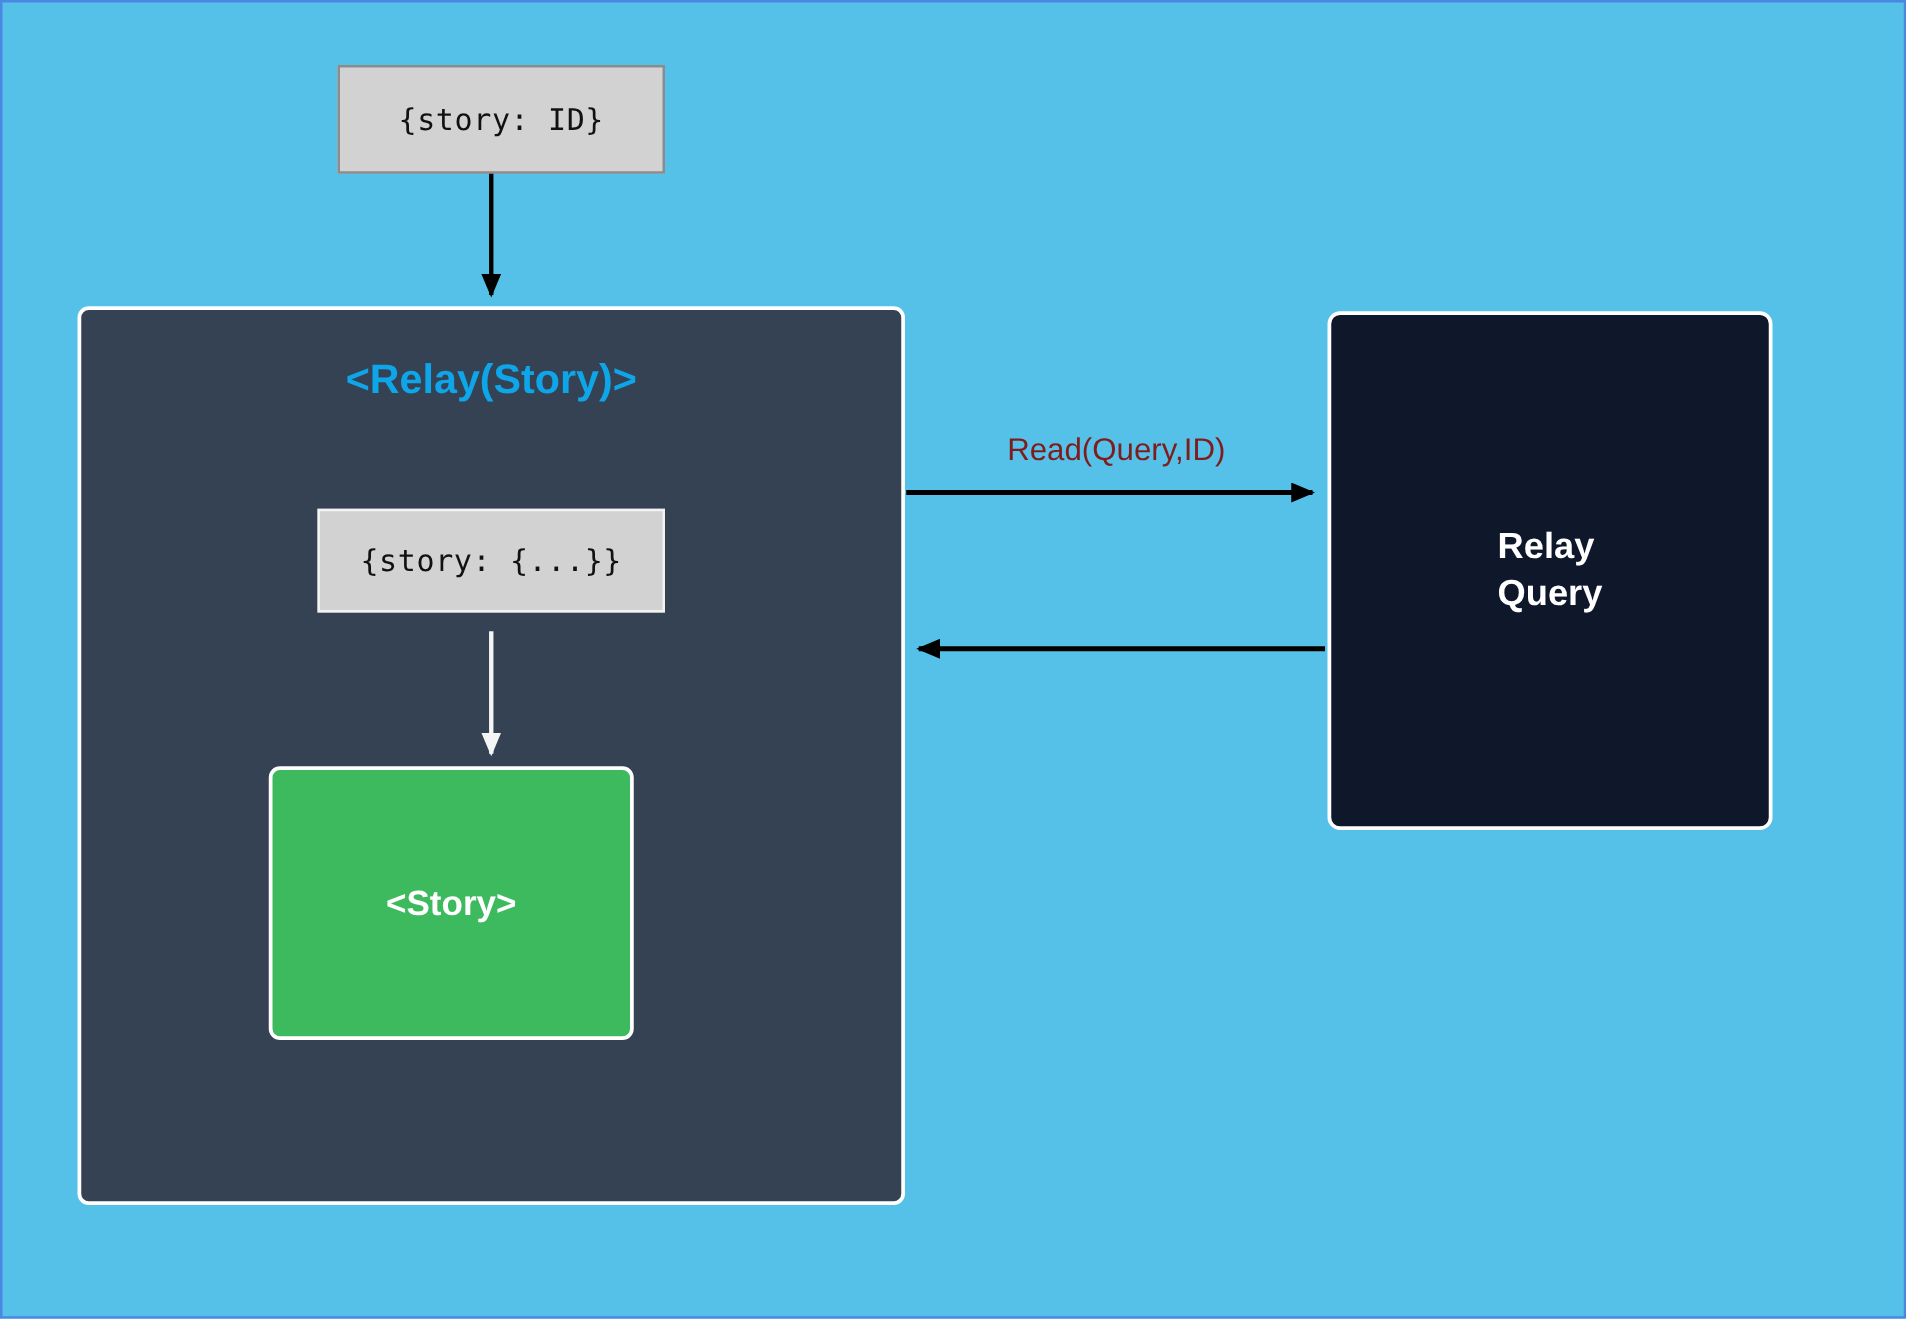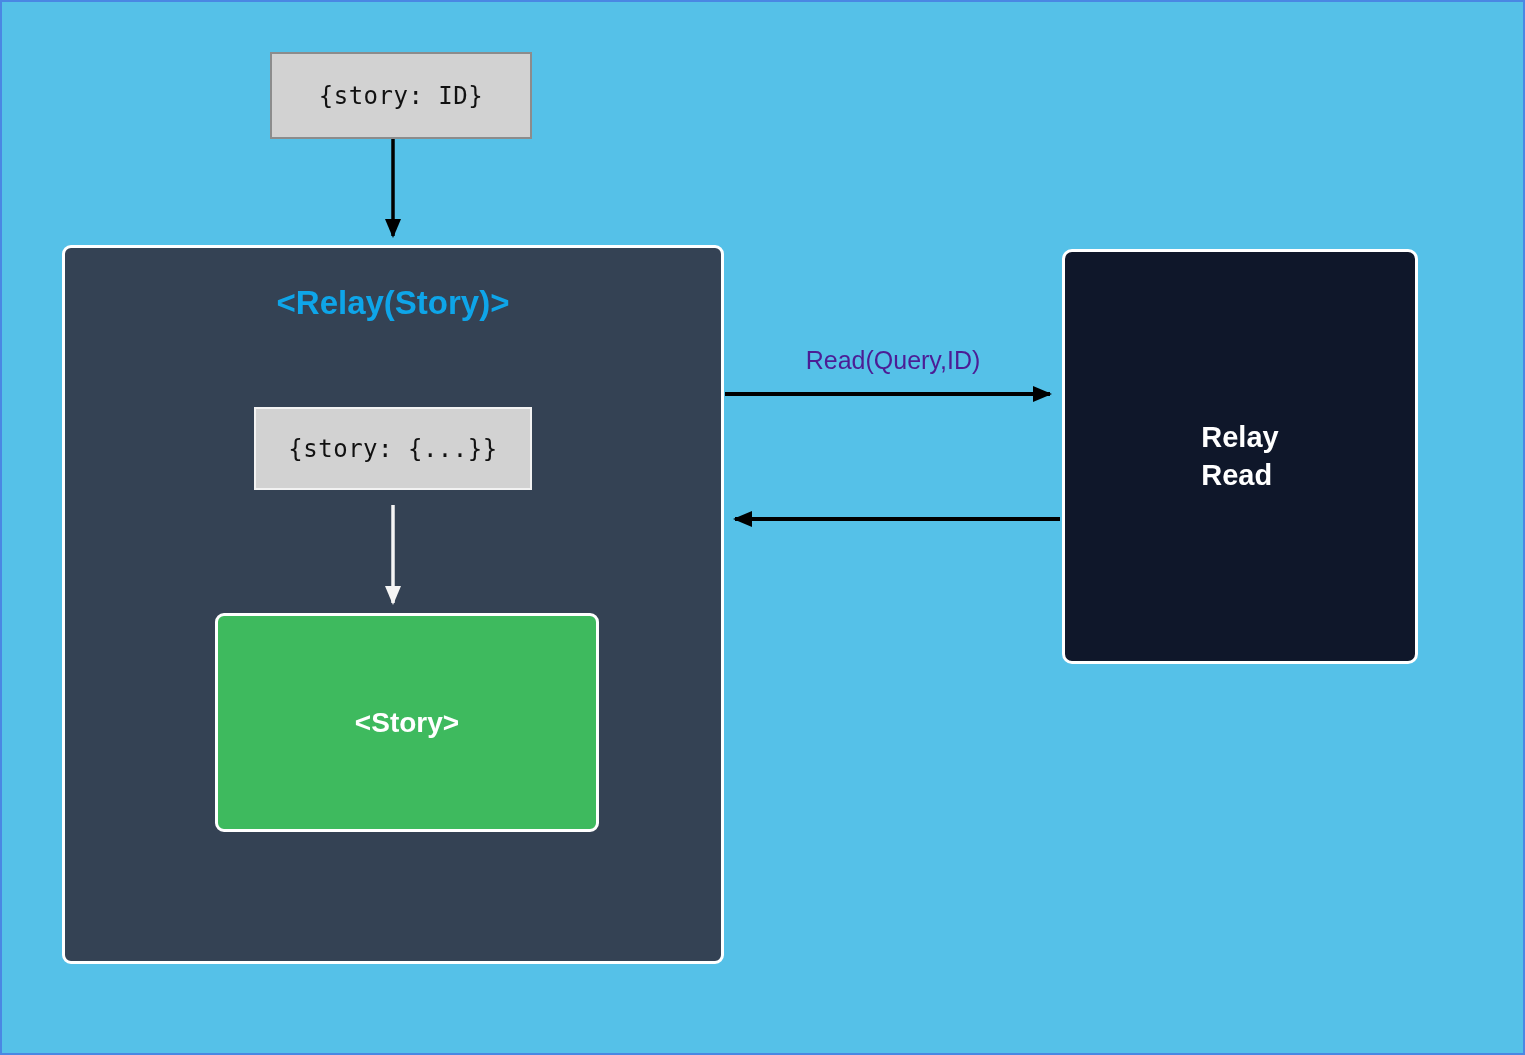--- a/index.html
+++ b/index.html
@@ -49,21 +49,21 @@
     font-weight: bold;
   }
   .props-node {
     left: 189px; top: 159px;
     width: 278px; height: 83px;
     background: #d2d2d2;
     border: 2px solid #f2f2f2;
   }
   .story-node {
     left: 150px; top: 365px;
-    width: 384px; height: 219px;
+    width: 292px; height: 219px;
     background: #3eba5e;
     border: 3px solid #ffffff;
     border-radius: 9px;
     color: #ffffff;
     font-size: 28px;
     font-weight: bold;
   }
   .store-node {
     left: 1060px; top: 247px;
     width: 356px; height: 415px;
@@ -74,21 +74,21 @@
     font-size: 29px;
     font-weight: bold;
     line-height: 1.31;
     text-align: left;
   }
   .arrow-label {
     position: absolute;
     left: 722px;
     width: 338px;
     text-align: center;
-    color: #4c1d95;
+    color: #7f1d1d;
     font-size: 25px;
   }
   .read-label { top: 344px; }
   .results-label { top: 473px; }
   .arrow-layer {
     position: absolute;
     left: 0; top: 0;
     width: 1525px; height: 1055px;
     pointer-events: none;
   }
@@ -110,21 +110,21 @@
     </div>
 
     <div class="node story-node">
       <span>&lt;Story&gt;</span>
     </div>
   </div>
 
   <div class="node store-node">
     <div>
       <div>Relay</div>
-      <div>Read</div>
+      <div>Query</div>
     </div>
   </div>
 
   <div class="arrow-label read-label">Read(Query,ID)</div>
 
   <svg class="arrow-layer" viewBox="0 0 1525 1055" xmlns="http://www.w3.org/2000/svg">
     <defs>
       <marker id="head-black" markerUnits="userSpaceOnUse" markerWidth="20" markerHeight="16" refX="17" refY="8" orient="auto">
         <path d="M0,0 L19,8 L0,16 Z" fill="#000000"></path>
       </marker>

